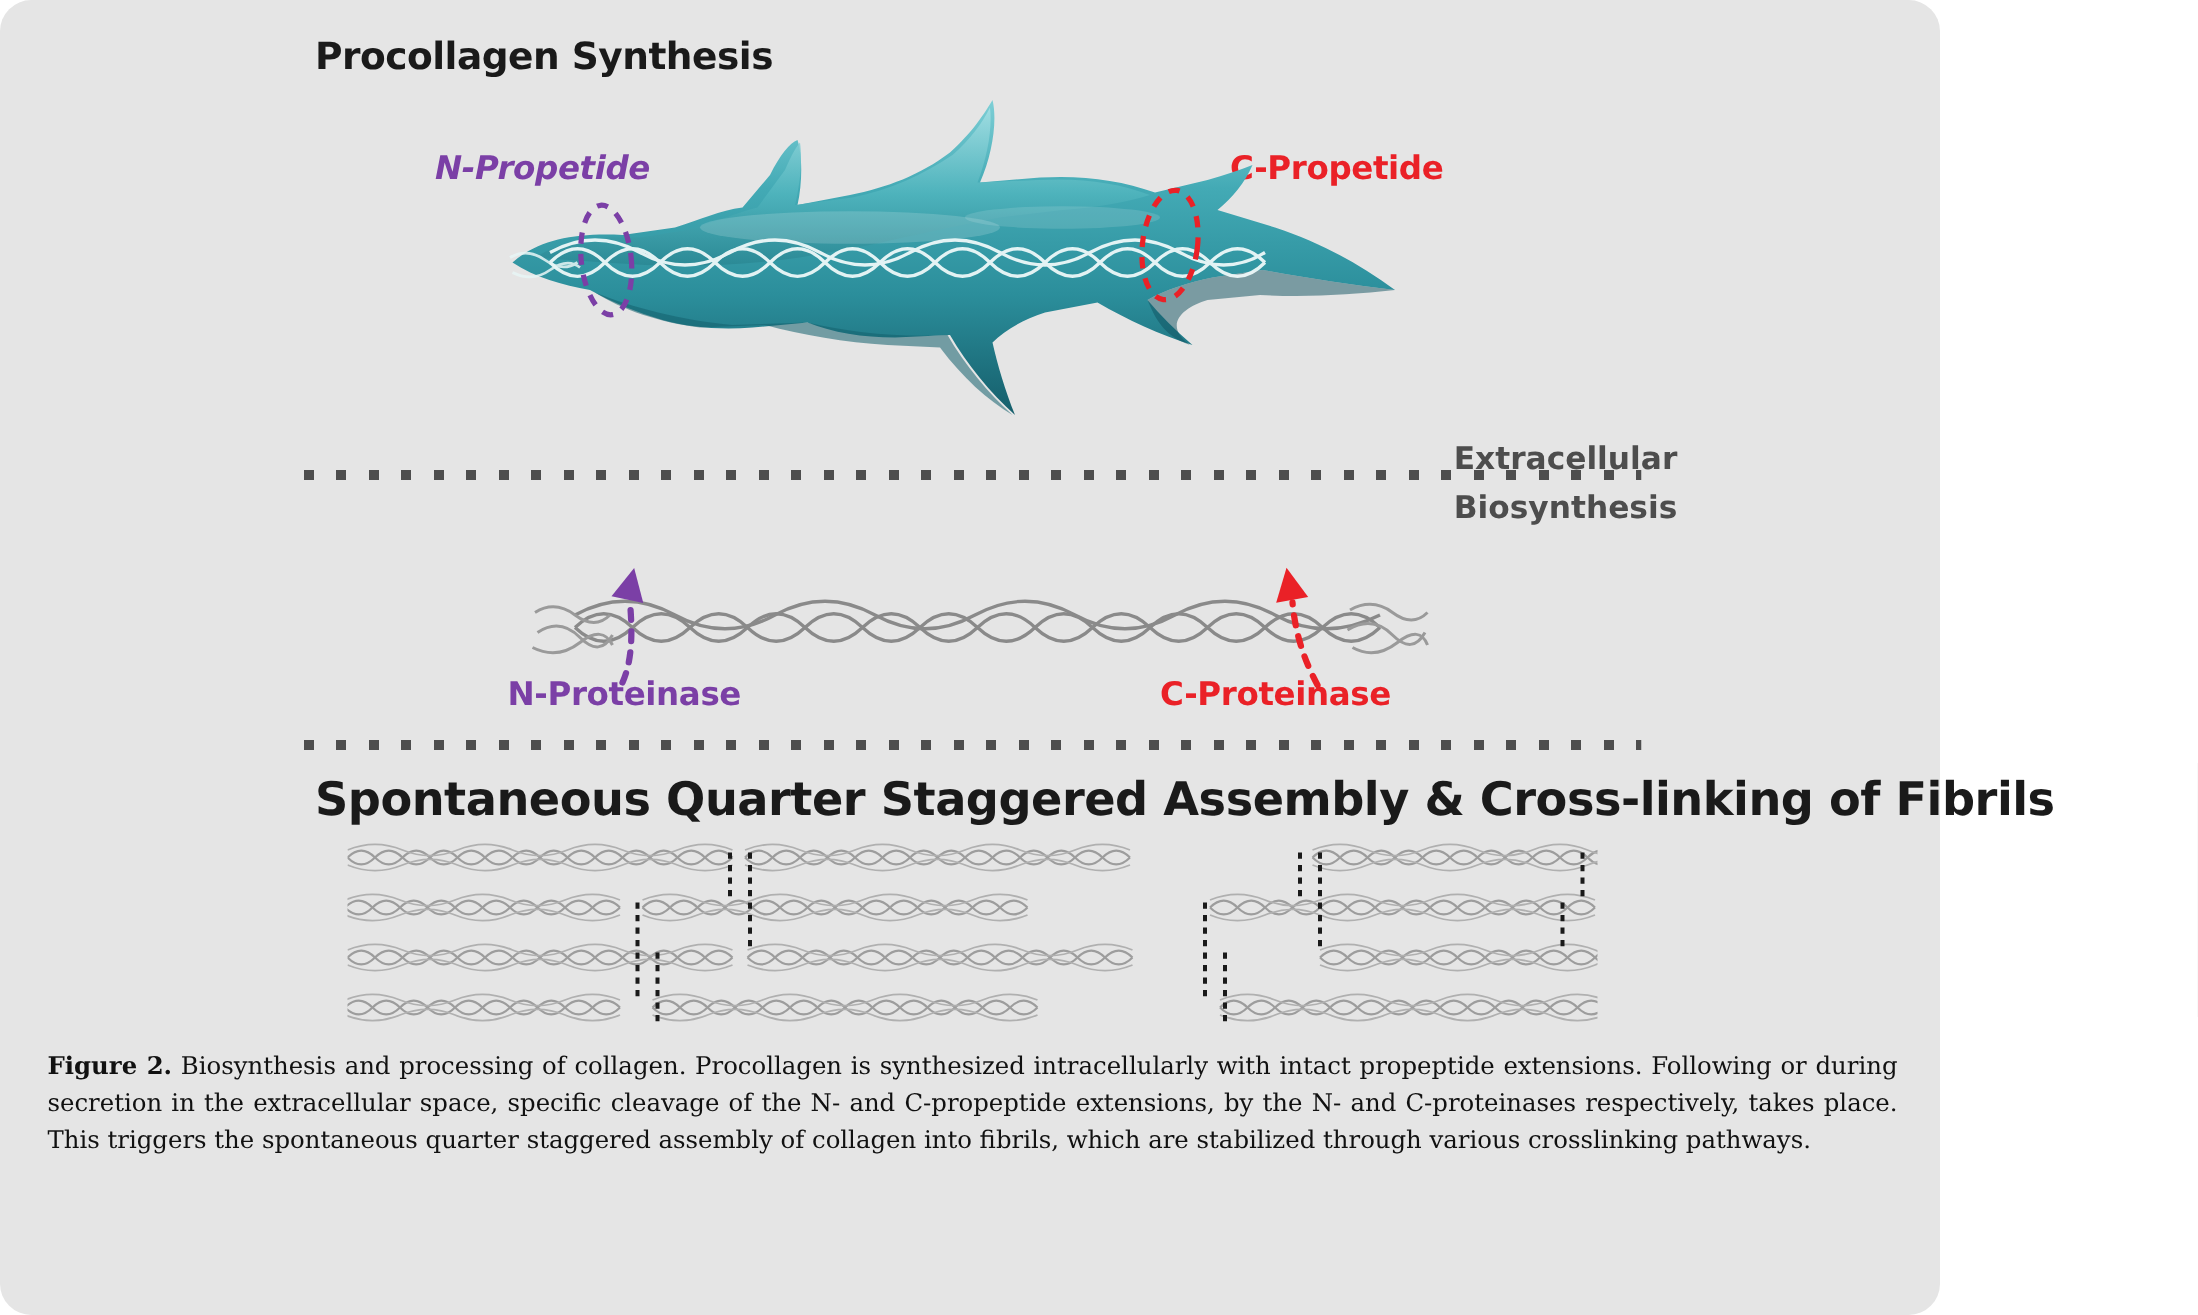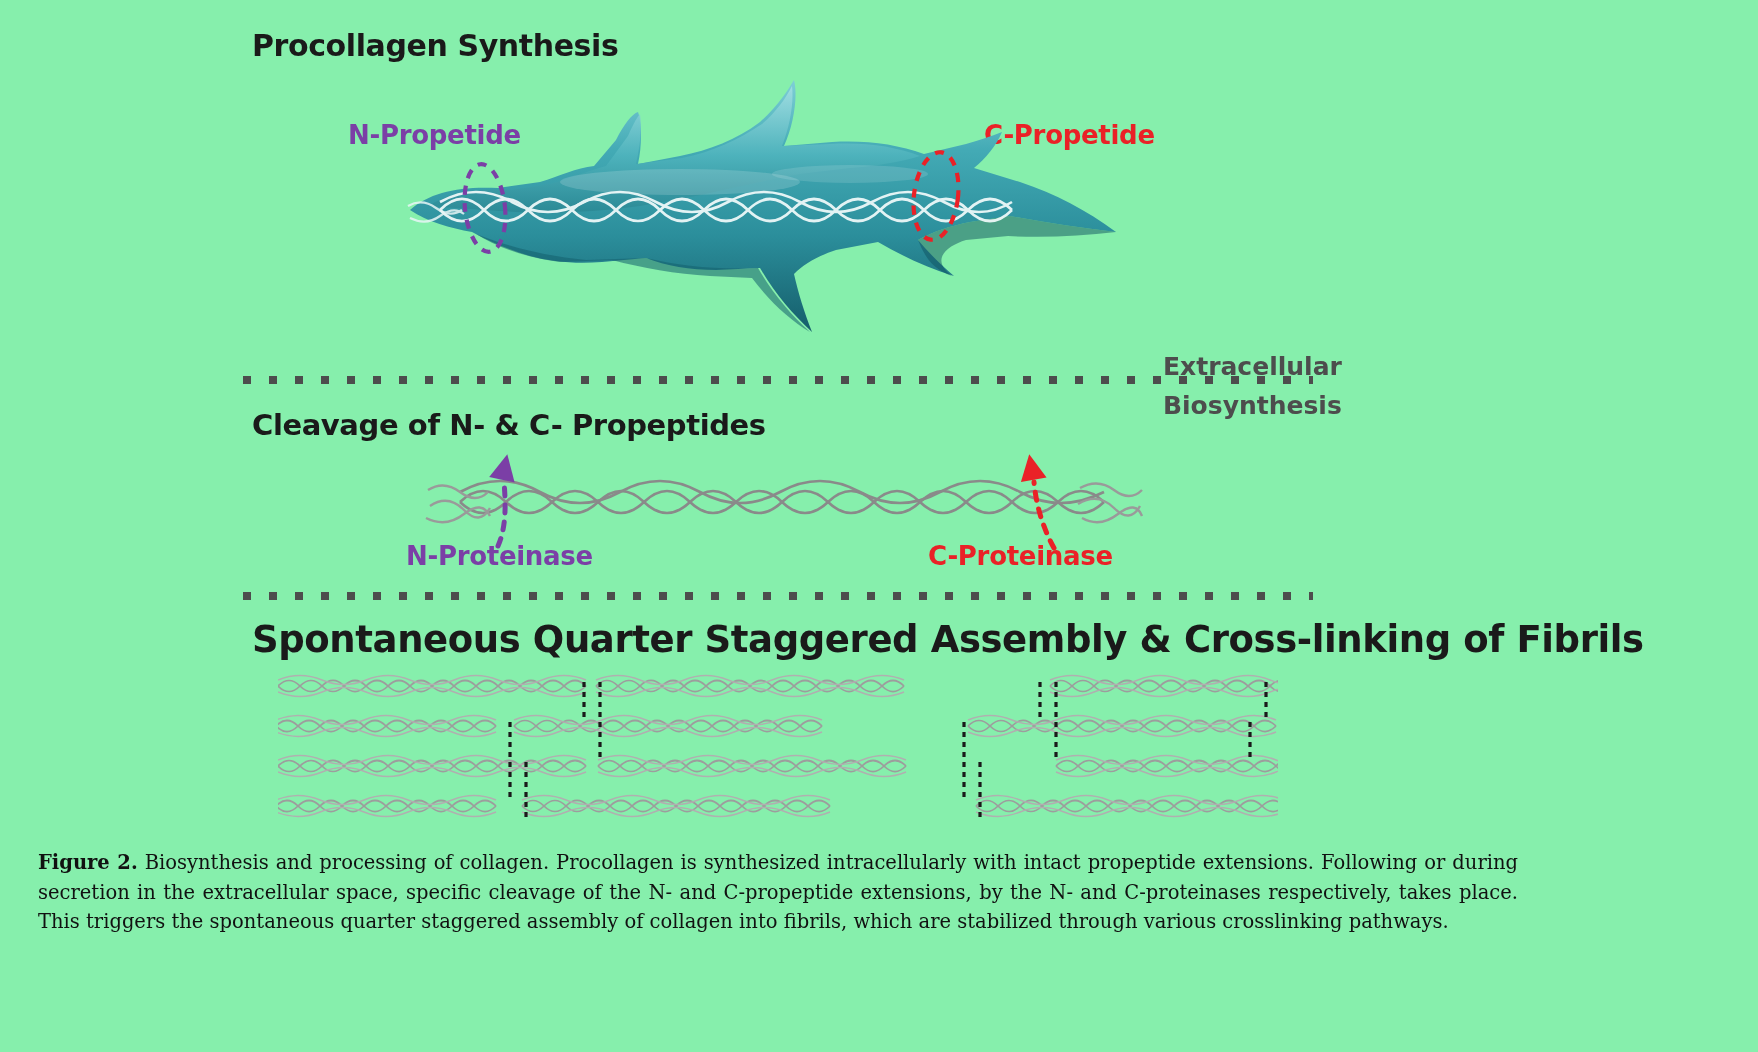--- a/index.html
+++ b/index.html
@@ -9,23 +9,24 @@
   }
   body {
     font-family: "Liberation Sans", sans-serif;
     width: 1758px;
     height: 1052px;
     overflow: hidden;
     position: relative;
   }
   #figure-root {
     position: relative;
-    width: 1758px;
+    width: 1552px;
     height: 1052px;
-    background: #86efac;
+    background: #e5e5e5;
+    border-radius: 25px;
   }
   .abs { position: absolute; }
 
   
   .section-heading {
     font-family: "DejaVu Sans", sans-serif;
     font-weight: bold;
     color: #1a1a1a;
     letter-spacing: -0.4px;
     white-space: nowrap;
@@ -44,21 +45,21 @@
   }
 
   
   .mol-label {
     font-family: "DejaVu Sans", sans-serif;
     font-weight: bold;
     font-size: 26px;
     white-space: nowrap;
     letter-spacing: -0.3px;
   }
-  #label-n-propetide  { left: 348px;  top: 120px; color: #7b3fa6; }
+  #label-n-propetide  { left: 348px;  top: 120px; color: #7b3fa6; font-style: italic; }
   #label-c-propetide  { left: 984px;  top: 120px; color: #ea2127; }
   #label-n-proteinase { left: 406px;  top: 541px; color: #7b3fa6; }
   #label-c-proteinase { left: 928px;  top: 541px; color: #ea2127; }
 
   
   .membrane-label {
     font-family: "DejaVu Sans", sans-serif;
     font-weight: bold;
     font-size: 25px;
     color: #4d4d4d;
@@ -88,21 +89,20 @@
   #figure-caption {
     position: absolute;
     left: 38px;
     top: 838px;
     width: 1480px;
     font-family: "DejaVu Serif", serif;
     font-size: 19.5px;
     line-height: 1.52;
     color: #111111;
     text-align: justify;
-    margin-top: 10px;
   }
   #caption-label {
     font-weight: bold;
   }
 </style>
 </head>
 <body>
 
 <div id="figure-root">
 
@@ -204,21 +204,20 @@
 
     <ellipse cx="556" cy="126" rx="22" ry="44" fill="none" stroke="#ea2127" stroke-width="4.2" stroke-dasharray="9,8" transform="rotate(7 556 126)"></ellipse>
   </svg>
 
   <div class="membrane-line abs" id="membrane-top"></div>
 
   <div class="membrane-label abs" id="label-intracellular">Extracellular</div>
 
   <div class="membrane-label abs" id="label-extracellular">Biosynthesis</div>
 
-  <div class="section-heading abs" id="heading-cleavage">Cleavage of N- &amp; C- Propeptides</div>
 
   <svg class="abs" id="cleaved-canvas" viewBox="0 0 730 120">
 
     <g fill="none" stroke="#8a8a8a" stroke-width="2.6">
       <path d="M 40,62 Q 63,40 86,62 T 132,62 T 178,62 T 224,62 T 270,62 T 316,62
                T 362,62 T 408,62 T 454,62 T 500,62 T 546,62 T 592,62 T 638,62 T 684,62"></path>
       <path d="M 40,62 Q 63,84 86,62 T 132,62 T 178,62 T 224,62 T 270,62 T 316,62
                T 362,62 T 408,62 T 454,62 T 500,62 T 546,62 T 592,62 T 638,62 T 684,62"></path>
       <path d="M 40,52 Q 80,30 120,52 T 200,52 T 280,52 T 360,52 T 440,52
                T 520,52 T 600,52 T 684,52"></path>

